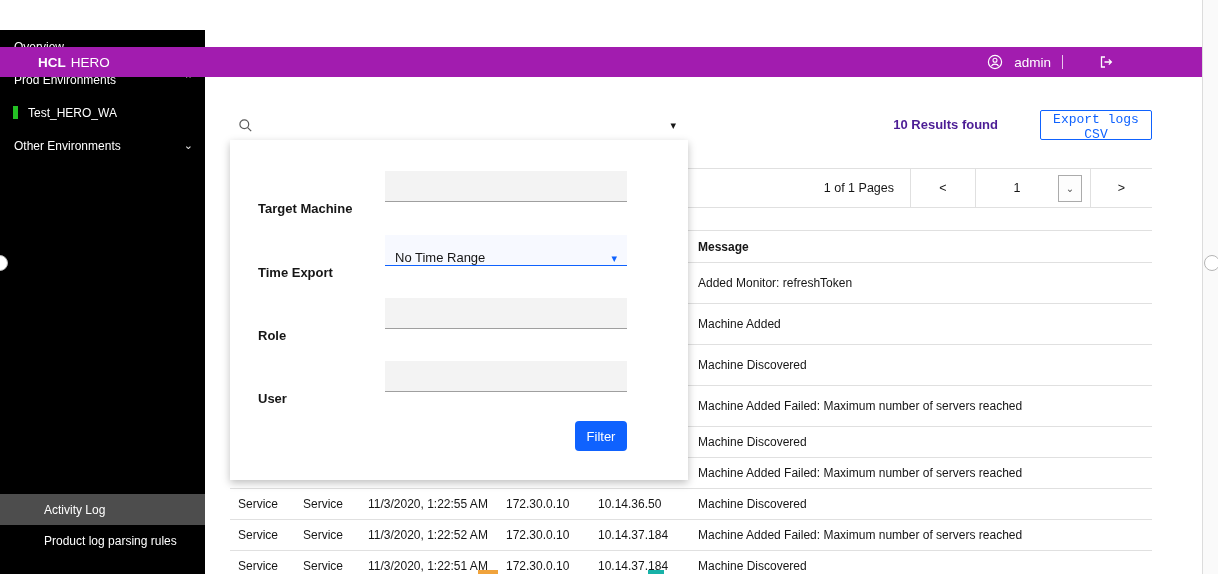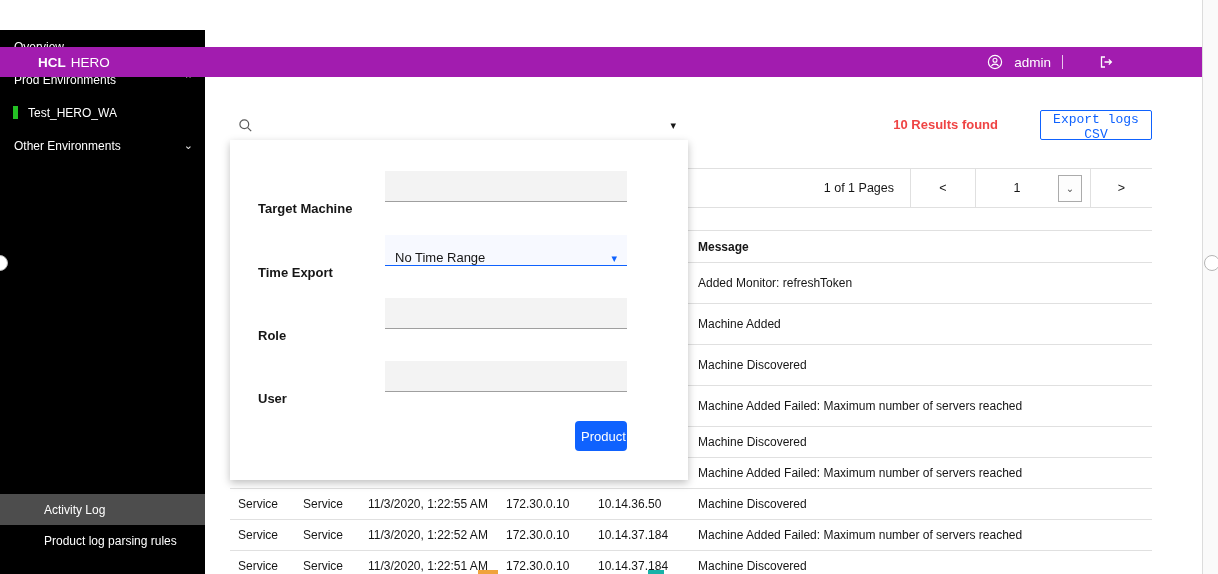--- a/index.html
+++ b/index.html
@@ -34,21 +34,21 @@
   .search-caret{margin-right:12px;font-size:11px;color:#161616;cursor:pointer;}
   
   .filter-panel{position:absolute;left:25px;top:110px;width:458px;height:340px;background:#fff;box-shadow:0 3px 8px rgba(0,0,0,.25);z-index:6;}
   .f-row{position:absolute;left:28px;right:61px;height:30px;display:flex;align-items:center;}
   .f-label{width:127px;font-size:13px;font-weight:bold;color:#161616;margin-top:44px;}
   .f-input{flex:1;height:30px;background:#f3f3f3;border:0;border-bottom:1px solid #9f9f9f;font-size:13px;font-family:inherit;outline:0;padding:0 8px;}
   .f-select{flex:1;height:30px;background:#f7f9ff;border-bottom:1px solid #0f62fe;display:flex;align-items:flex-end;padding:0 10px;font-size:13px;color:#161616;cursor:pointer;}
   .f-select .caret{margin-left:auto;color:#0f62fe;font-size:11px;}
   .filter-btn{position:absolute;right:61px;top:281px;width:52px;height:30px;background:#0f62fe;color:#fff;border:0;border-radius:4px;font-size:13px;font-family:inherit;cursor:pointer;}
   
-  .results-text{position:absolute;left:615px;top:87px;width:178px;text-align:right;font-size:13px;font-weight:bold;color:#ef4444;}
+  .results-text{position:absolute;left:615px;top:87px;width:178px;text-align:right;font-size:13px;font-weight:bold;color:#4c1d95;}
   .export-btn{position:absolute;left:835px;top:80px;width:112px;height:30px;background:#fff;border:1px solid #0f62fe;border-radius:2px;color:#0f62fe;font-size:13px;font-family:Liberation Mono, monospace;cursor:pointer;}
   
   .pagination{position:absolute;left:25px;top:138px;width:922px;height:38px;border-top:1px solid #e0e0e0;border-bottom:1px solid #e0e0e0;display:flex;align-items:stretch;z-index:1;}
   .pg-spacer{flex:1;}
   .pg-cell{display:flex;align-items:center;justify-content:center;font-size:12.5px;color:#161616;}
   .pg-pages{width:204px;justify-content:flex-end;padding-right:16px;}
   .pg-prev{width:64px;border-left:1px solid #e0e0e0;cursor:pointer;}
   .pg-sel{width:114px;border-left:1px solid #e0e0e0;justify-content:flex-start;cursor:pointer;}
   .pg-sel .num{flex:1;text-align:center;}
   .mini-drop{width:22px;height:25px;border:1px solid #ababab;display:flex;align-items:center;justify-content:center;font-size:10px;color:#555;margin-right:8px;background:#fdfdfd;}
@@ -264,21 +264,21 @@
         </div>
       </div>
       <div class="f-row" style="top:158px;">
         <span class="f-label">Role</span>
         <input class="f-input" type="text" value="" style="">
       </div>
       <div class="f-row" style="top:221px;">
         <span class="f-label">User</span>
         <input class="f-input" type="text" value="" style="">
       </div>
-      <button class="filter-btn">Product</button>
+      <button class="filter-btn">Filter</button>
     </div>
 
     <span class="mark orange"></span>
     <span class="mark teal"></span>
   </div>
 
   <div class="vstrip"></div>
 
   <div class="edge-circle edge-left"></div>
   <div class="edge-circle edge-right"></div>

